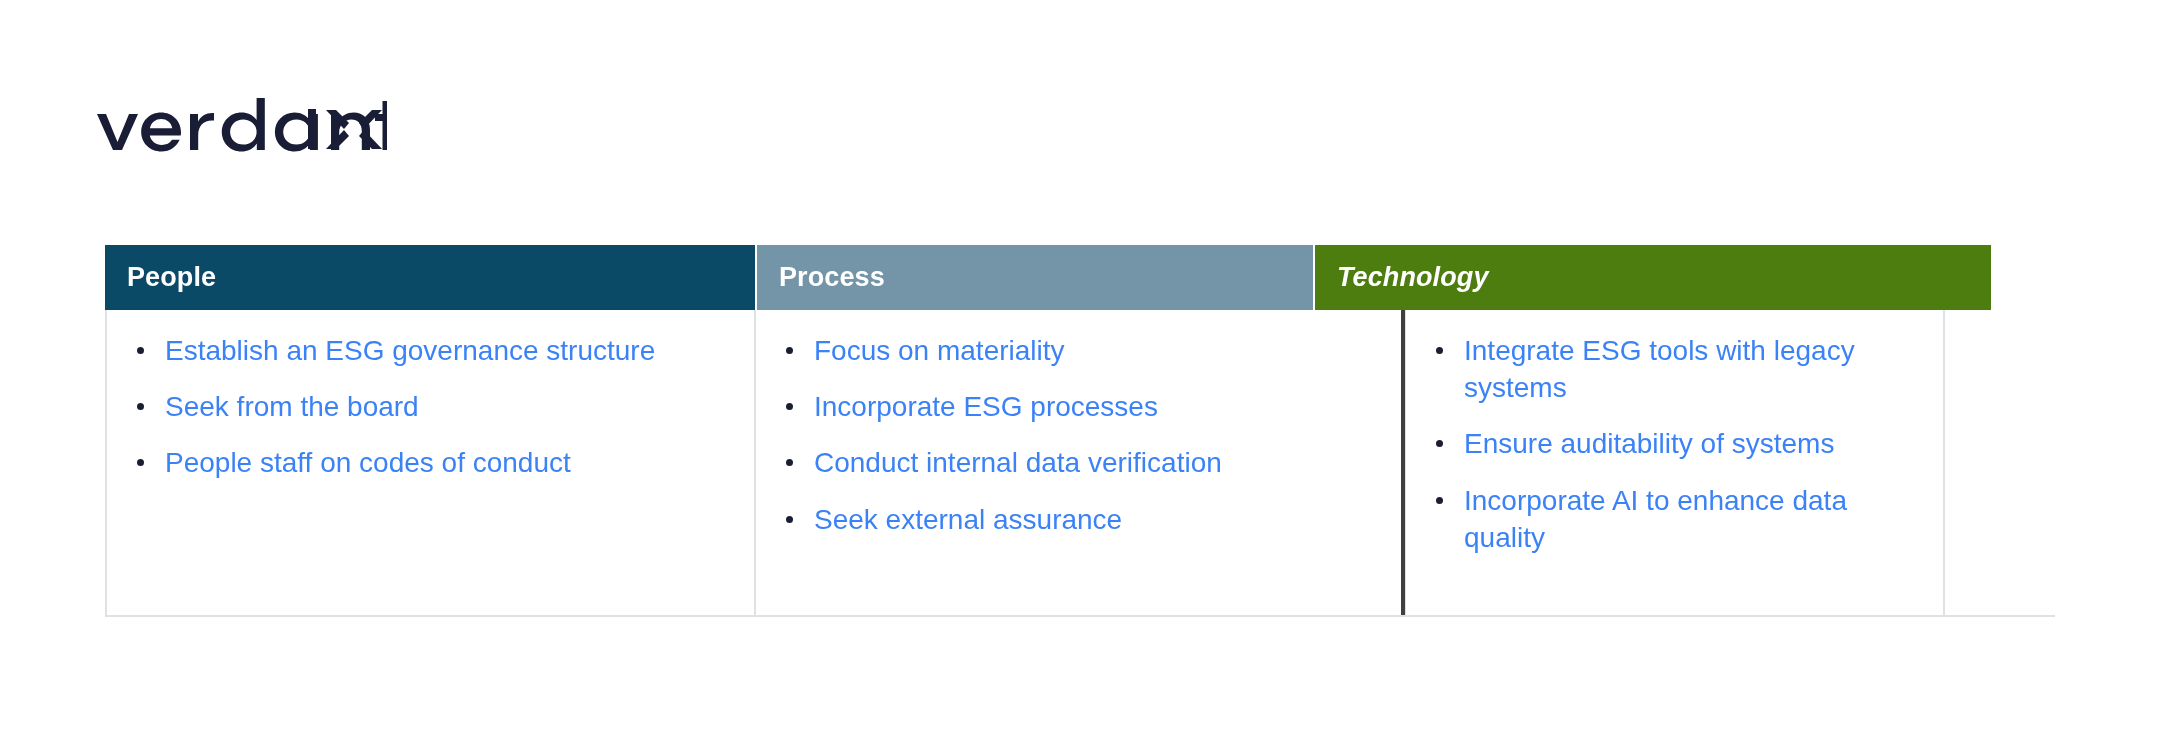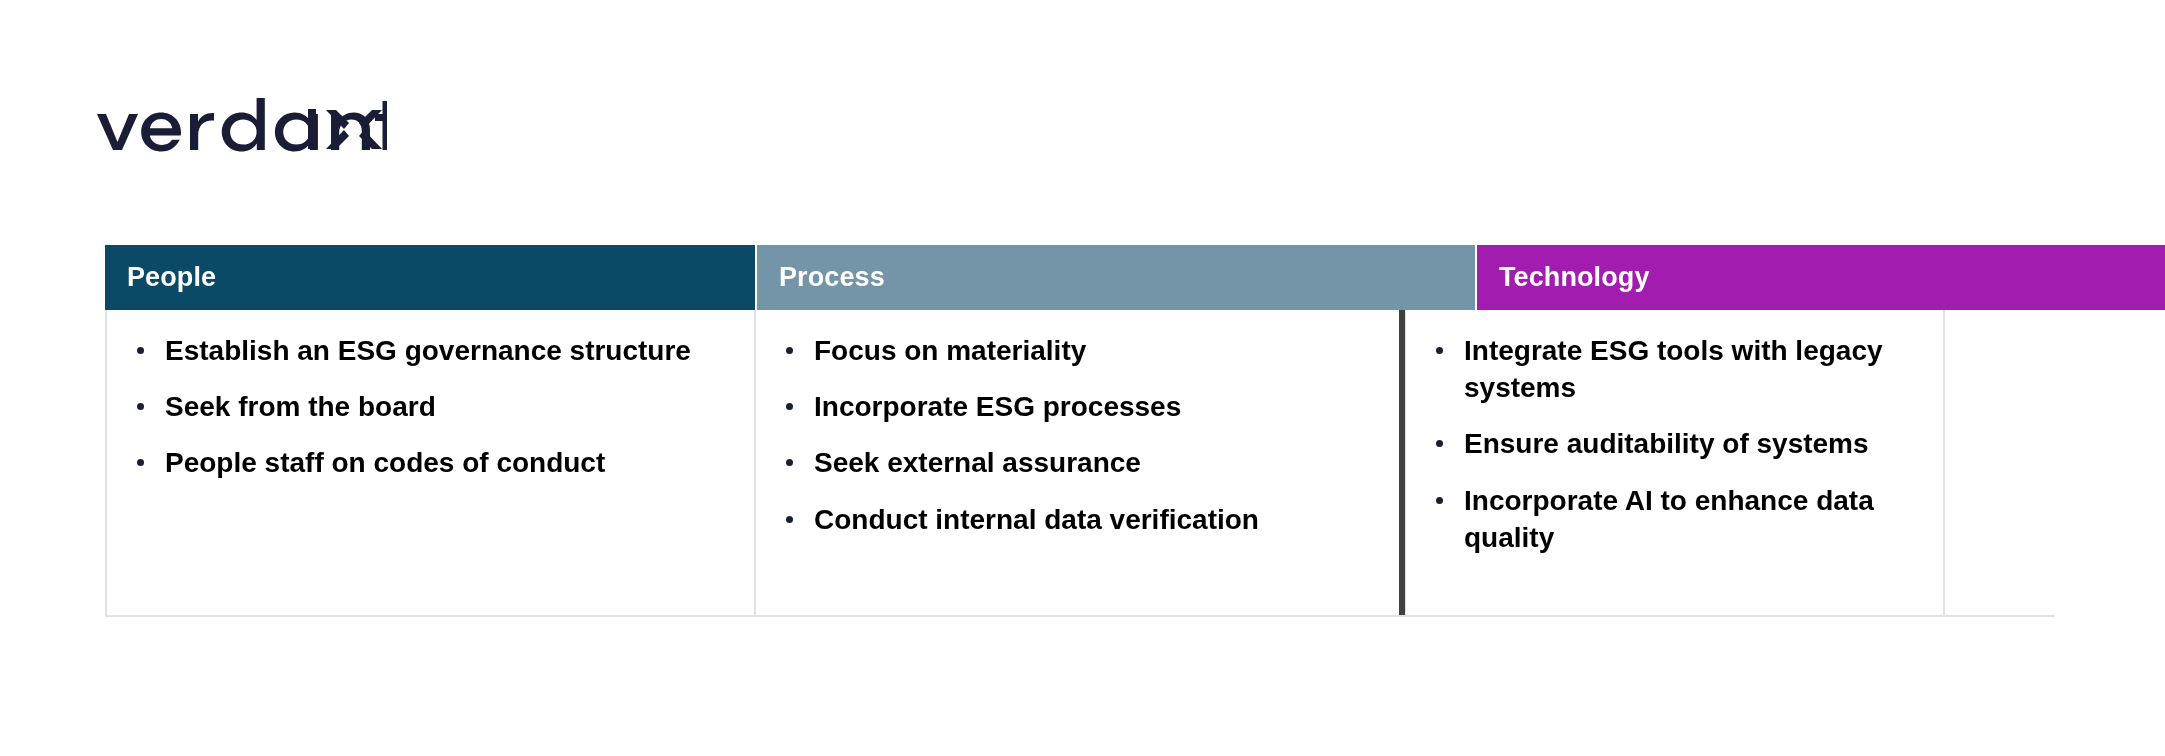--- a/index.html
+++ b/index.html
@@ -53,50 +53,50 @@
   }
   .header-cell .h-label {
     color: #ffffff;
     font-size: 27px;
     font-weight: bold;
     letter-spacing: 0.1px;
     line-height: 1;
   }
 
   .hc-people     { width: 650px; background: #0B4A66; }
-  .hc-process    { width: 718px; background: #7494A8; }
-  .hc-technology { width: 760px; background: #a21caf; }
+  .hc-process    { width: 556px; background: #7494A8; }
+  .hc-technology { width: 676px; background: #4d7c0f; font-style: italic; }
 
   .body-row {
     display: flex;
     width: 100%;
     border-bottom: 2px solid #DFE1E3;
   }
 
   .body-cell {
     flex: 0 0 auto;
     padding: 22px 24px 26px 24px;
     background: #ffffff;
     min-height: 305px;
   }
   .bc-people     { width: 650px; border-left: 2px solid #DFE1E3; border-right: 1px solid #DFE1E3; }
-  .bc-process    { width: 650px; border-left: 1px solid #DFE1E3; border-right: 6px solid #404040; }
+  .bc-process    { width: 650px; border-left: 1px solid #DFE1E3; border-right: 4px solid #404040; }
   .bc-technology { width: 540px; border-left: 1px solid #DFE1E3; border-right: 2px solid #DFE1E3; }
 
   ul.bullets {
     list-style: none;
   }
   ul.bullets li {
     position: relative;
     padding-left: 34px;
     margin-bottom: 19px;
-    color: #000000;
+    color: #3b82f6;
     font-size: 28px;
     line-height: 1.33;
-    font-weight: 700;
+    font-weight: 400;
     max-width: 580px;
   }
   ul.bullets li:last-child { margin-bottom: 0; }
   ul.bullets li::before {
     content: "";
     position: absolute;
     left: 6px;
     top: 15px;
     width: 7px;
     height: 7px;
@@ -161,22 +161,22 @@
           <li>Establish an ESG governance structure</li>
           <li>Seek from the board</li>
           <li>People staff on codes of conduct</li>
         </ul>
       </div>
 
       <div class="body-cell bc-process">
         <ul class="bullets">
           <li>Focus on materiality</li>
           <li>Incorporate ESG processes</li>
+          <li>Conduct internal data verification</li>
           <li>Seek external assurance</li>
-          <li>Conduct internal data verification</li>
         </ul>
       </div>
 
       <div class="body-cell bc-technology">
         <ul class="bullets">
           <li>Integrate ESG tools with legacy systems</li>
           <li>Ensure auditability of systems</li>
           <li>Incorporate AI to enhance data quality</li>
         </ul>
       </div>

